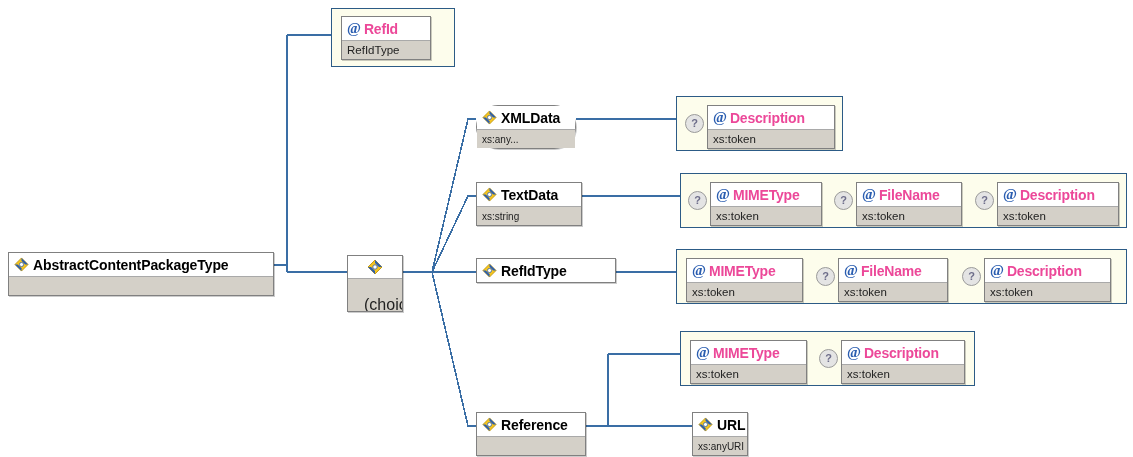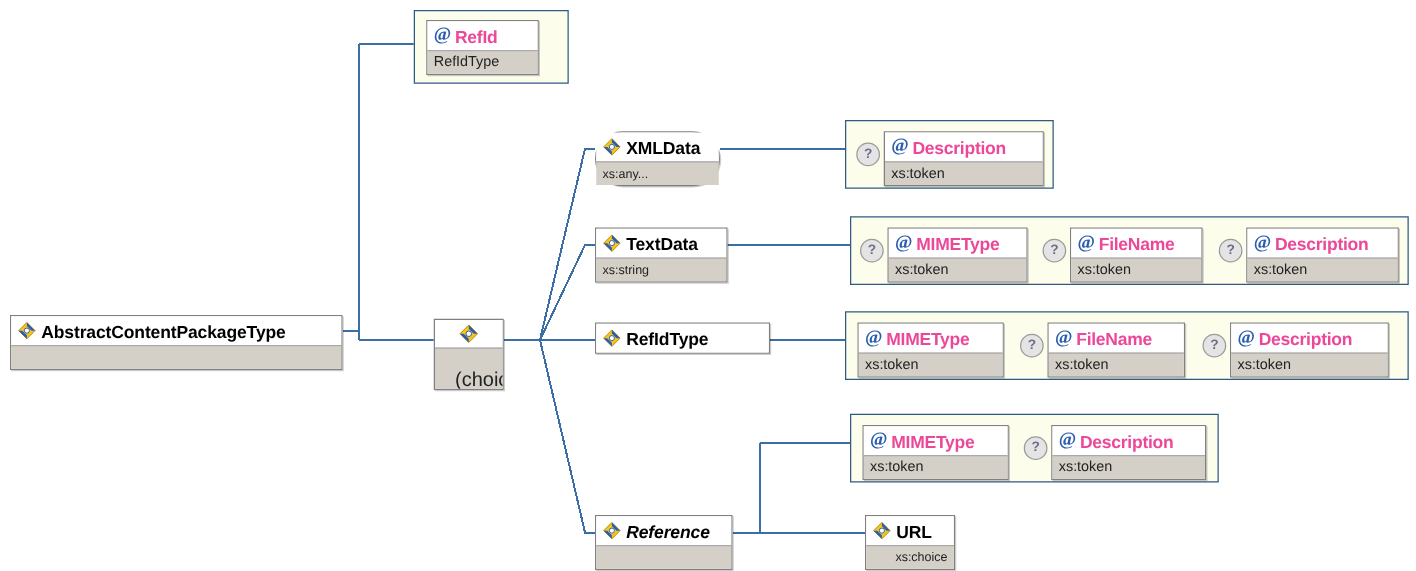--- a/index.html
+++ b/index.html
@@ -331,21 +331,21 @@
 
   <div class="optmark" style="left:962px; top:267px;">?</div>
   <div class="attr" style="left:984px; top:258px; width:127px;">
     <div class="name-row">
       <span class="at-ico">@</span>
       <span class="label">Description</span>
     </div>
     <div class="type-row">xs:token</div>
   </div>
 
-  <div class="node" style="left:476px; top:412px; width:110px;font-style:italic;">
+  <div class="node" style="left:476px; top:412px; width:110px;">
     <div class="name-row">
       <span class="ico">
         <svg width="15" height="15" viewBox="0 0 16 16">
           <polygon points="8,1 15,8 8,15 1,8" fill="#f5c41f" stroke="#b58c00" stroke-width="0.8"></polygon>
           <path d="M8,1 L15,8 L12,8 L8,4 Z" fill="#2a5db0"></path>
           <path d="M1,8 L8,15 L8,12 L4,8 Z" fill="#2a5db0"></path>
           <circle cx="8" cy="8" r="2.2" fill="#ffffff" stroke="#2a5db0" stroke-width="0.8"></circle>
         </svg>
       </span>
       <span class="label">Reference</span>
@@ -365,28 +365,28 @@
 
   <div class="optmark" style="left:819px; top:349px;">?</div>
   <div class="attr" style="left:841px; top:340px; width:124px;">
     <div class="name-row">
       <span class="at-ico">@</span>
       <span class="label">Description</span>
     </div>
     <div class="type-row">xs:token</div>
   </div>
 
-  <div class="node" style="left:692px; top:412px; width:72px;text-align:right;">
+  <div class="node" style="left:692px; top:412px; width:56px;">
     <div class="name-row">
       <span class="ico">
         <svg width="15" height="15" viewBox="0 0 16 16">
           <polygon points="8,1 15,8 8,15 1,8" fill="#f5c41f" stroke="#b58c00" stroke-width="0.8"></polygon>
           <path d="M8,1 L15,8 L12,8 L8,4 Z" fill="#2a5db0"></path>
           <path d="M1,8 L8,15 L8,12 L4,8 Z" fill="#2a5db0"></path>
           <circle cx="8" cy="8" r="2.2" fill="#ffffff" stroke="#2a5db0" stroke-width="0.8"></circle>
         </svg>
       </span>
       <span class="label">URL</span>
     </div>
-    <div class="type-row">xs:choice</div>
+    <div class="type-row">xs:anyURI</div>
   </div>
 
 </div>
 
 </body></html>

